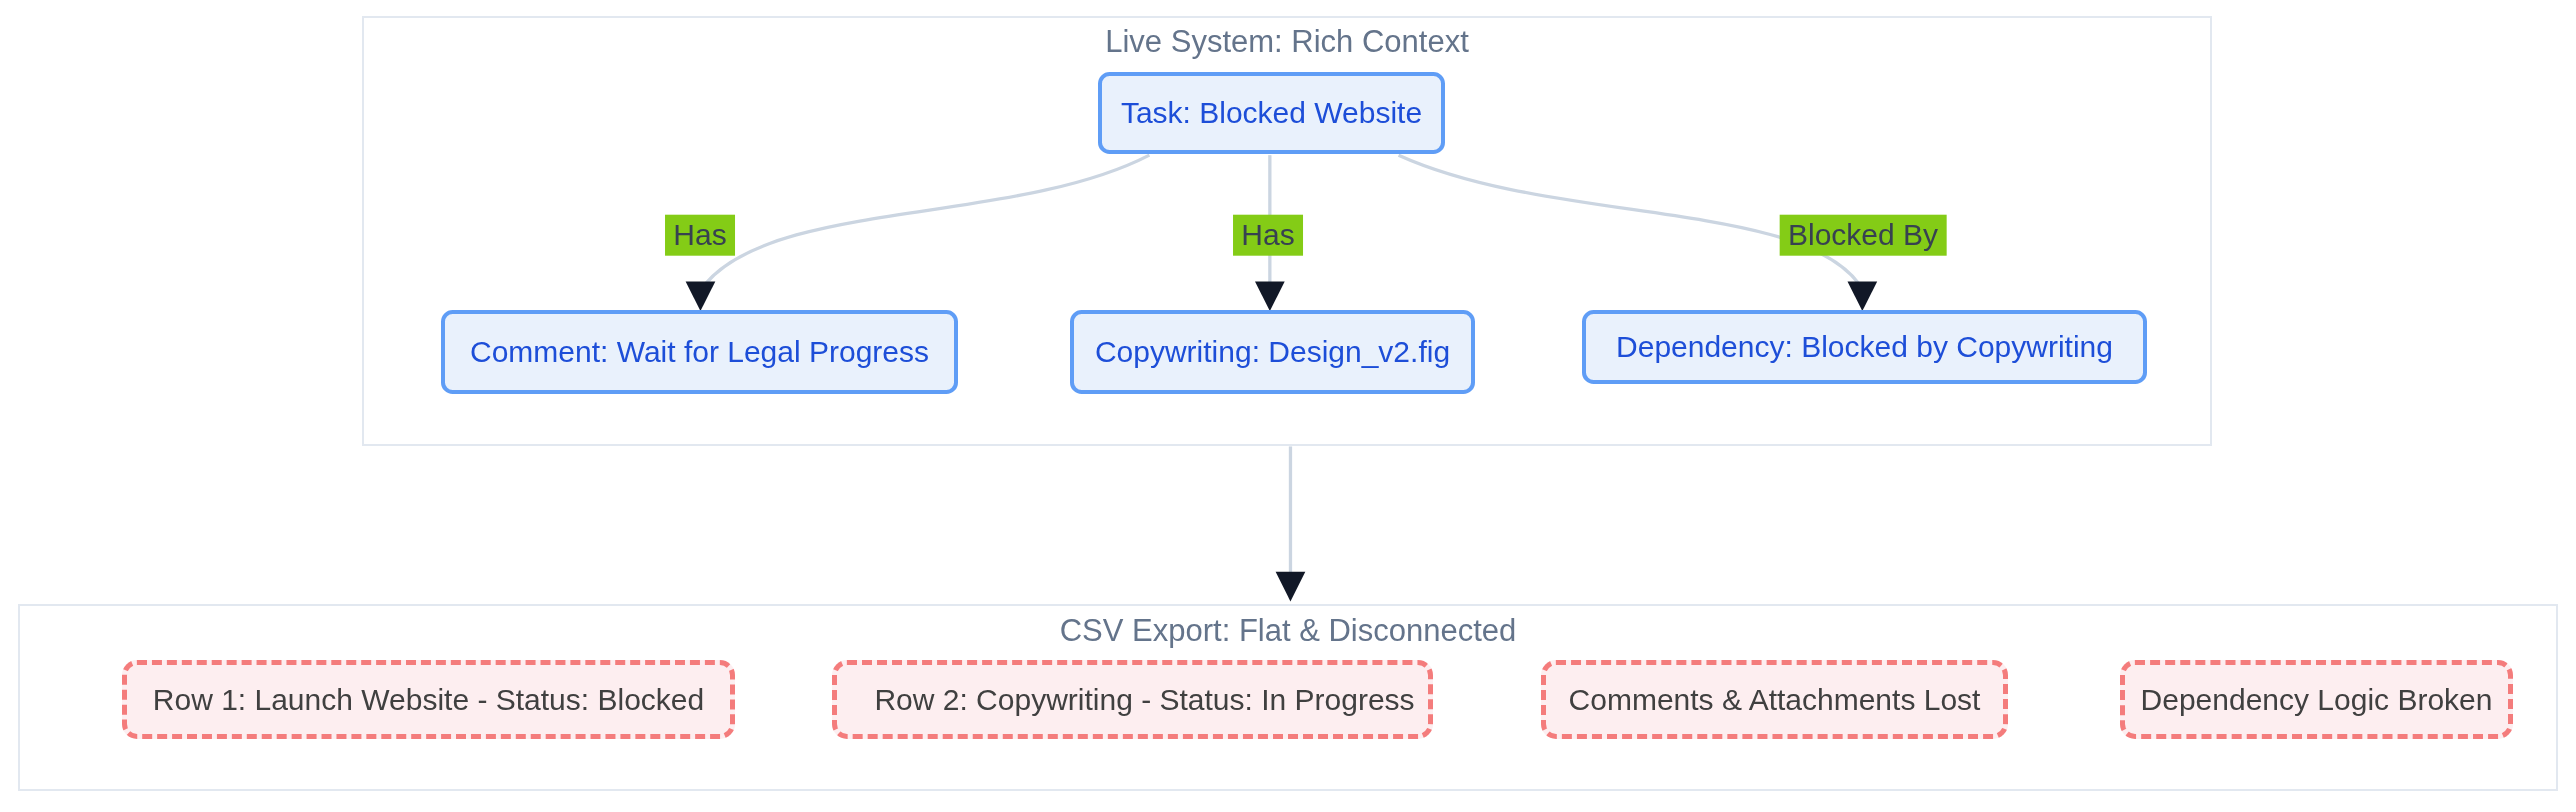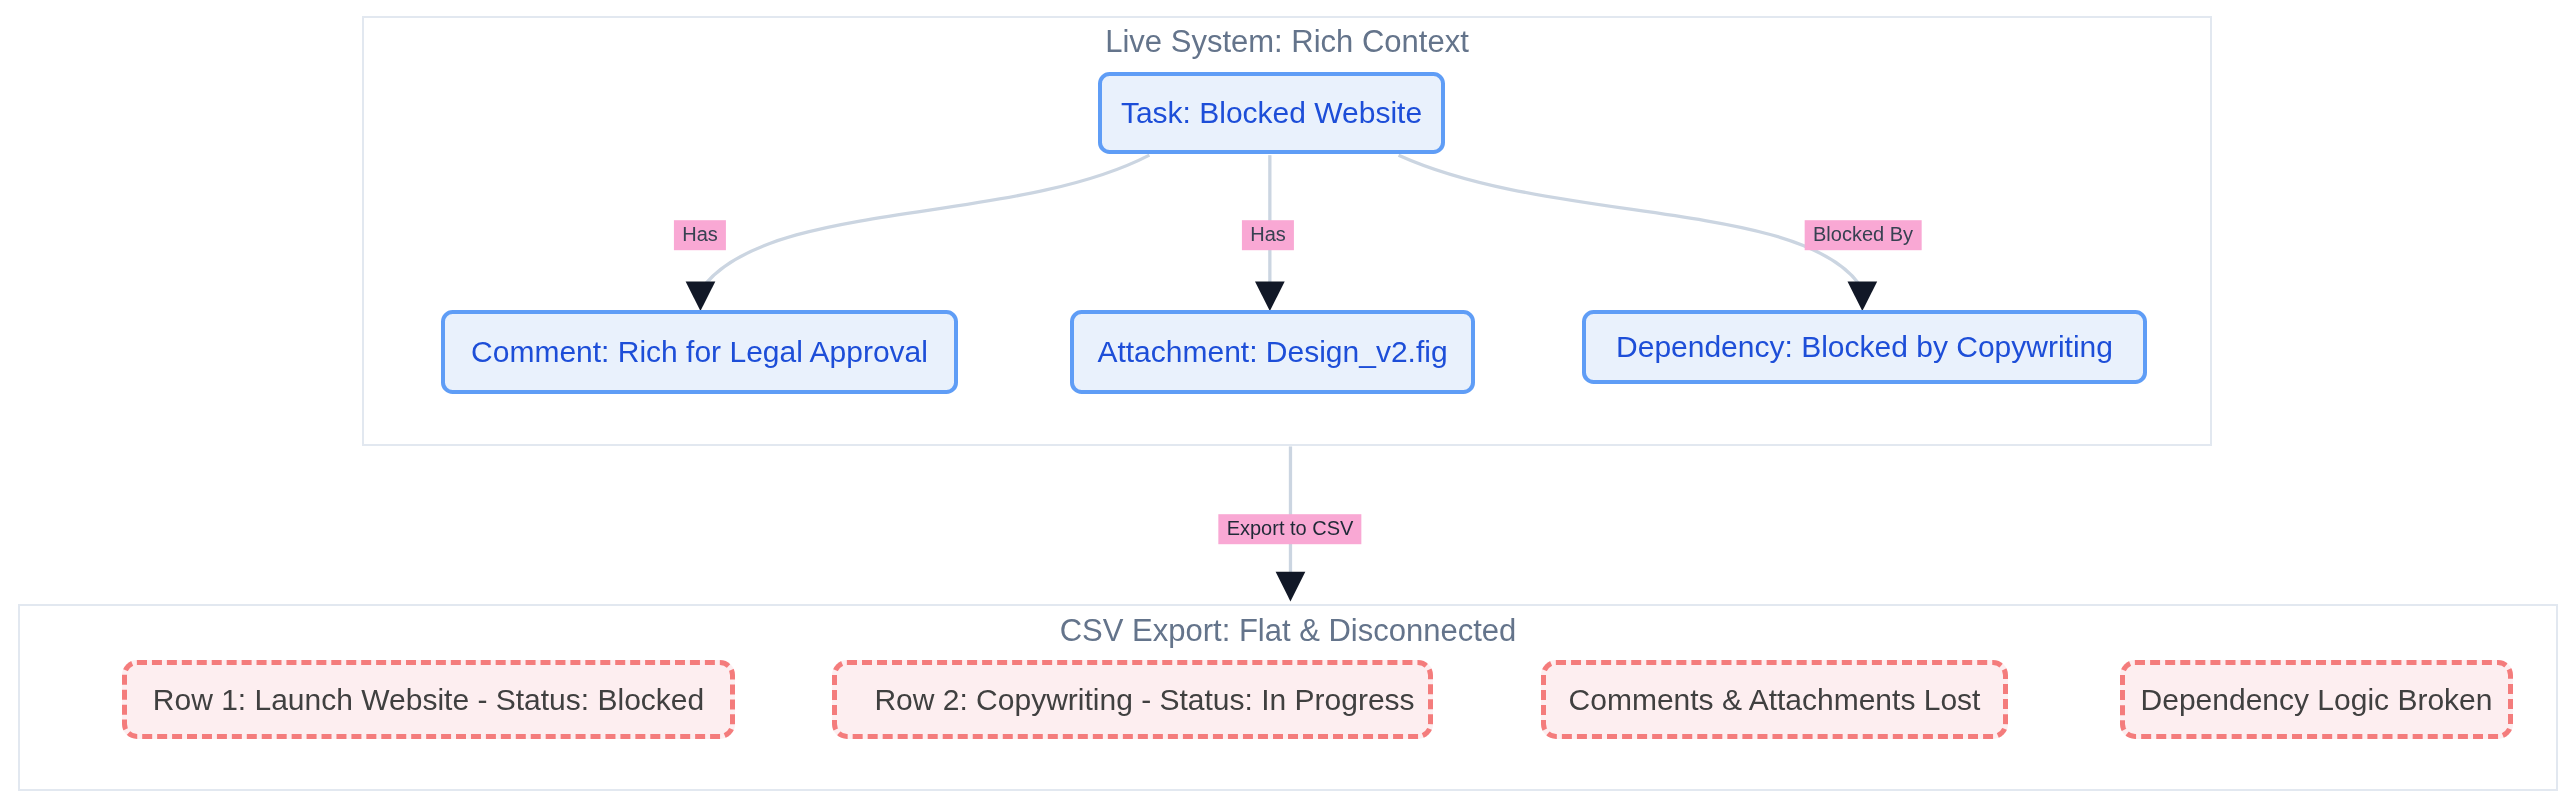--- a/index.html
+++ b/index.html
@@ -83,23 +83,23 @@
   }
   #node-row1   { left: 94px;  top: 660px; width: 613px; height: 79px; }
   #node-row2   { left: 804px;  top: 660px; width: 601px; height: 79px; padding-left: 24px; }
   #node-lost   { left: 1513px; top: 660px; width: 467px; height: 79px; }
   #node-broken { left: 2092px; top: 660px; width: 393px; height: 79px; }
 
   
   .edge-label {
     position: absolute;
     transform: translate(-50%, -50%);
-    background: #f9a8d4;
+    background: #84cc16;
     color: #374151;
-    font-size: 20px;
+    font-size: 30px;
     padding: 3.3px 8.3px;
     white-space: nowrap;
     z-index: 3;
   }
   #label-has1      { left: 700px;  top: 235px; }
   #label-has2      { left: 1268px; top: 235px; }
   #label-blockedby { left: 1863px; top: 235px; }
   #label-export    { left: 1290px; top: 529px; color: #1f2937; }
 </style>
 </head>
@@ -124,33 +124,32 @@
 
     <path d="M 1694 188 C 1880 272, 2176 242, 2252 344" stroke="#cbd5e1" stroke-width="4" fill="none"></path>
     <polygon points="2238,341 2274,341 2256,377" fill="#111827"></polygon>
 
     <path d="M 1563 541 L 1563 694" stroke="#cbd5e1" stroke-width="4" fill="none"></path>
     <polygon points="1545,693 1581,693 1563,729" fill="#111827"></polygon>
   </svg>
 
   <div class="node-live" id="node-task">Task: Blocked Website</div>
 
-  <div class="node-live" id="node-comment">Comment: Rich for Legal Approval</div>
+  <div class="node-live" id="node-comment">Comment: Wait for Legal Progress</div>
 
-  <div class="node-live" id="node-attachment">Attachment: Design_v2.fig</div>
+  <div class="node-live" id="node-attachment">Copywriting: Design_v2.fig</div>
 
   <div class="node-live" id="node-dependency">Dependency: Blocked by Copywriting</div>
 
   <div class="edge-label" id="label-has1">Has</div>
 
   <div class="edge-label" id="label-has2">Has</div>
 
   <div class="edge-label" id="label-blockedby">Blocked By</div>
 
-  <div class="edge-label" id="label-export">Export to CSV</div>
 
   <div class="node-csv" id="node-row1">Row 1: Launch Website - Status: Blocked</div>
 
   <div class="node-csv" id="node-row2">Row 2: Copywriting - Status: In Progress</div>
 
   <div class="node-csv" id="node-broken">Dependency Logic Broken</div>
 
   <div class="node-csv" id="node-lost">Comments &amp; Attachments Lost</div>
 
 </div>

